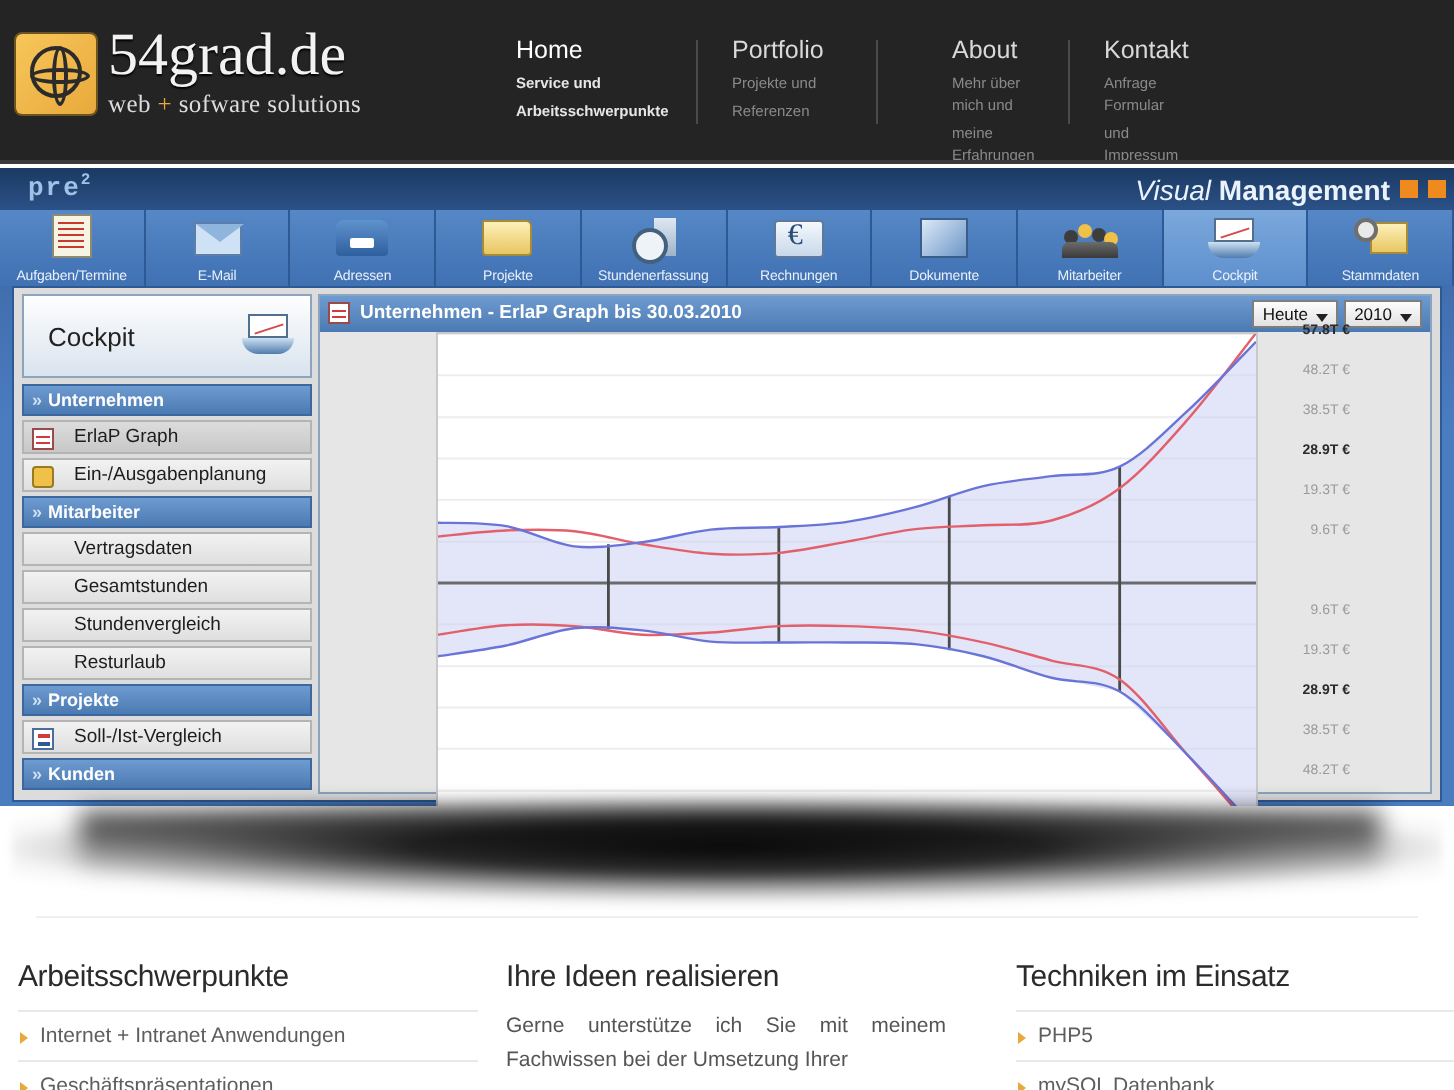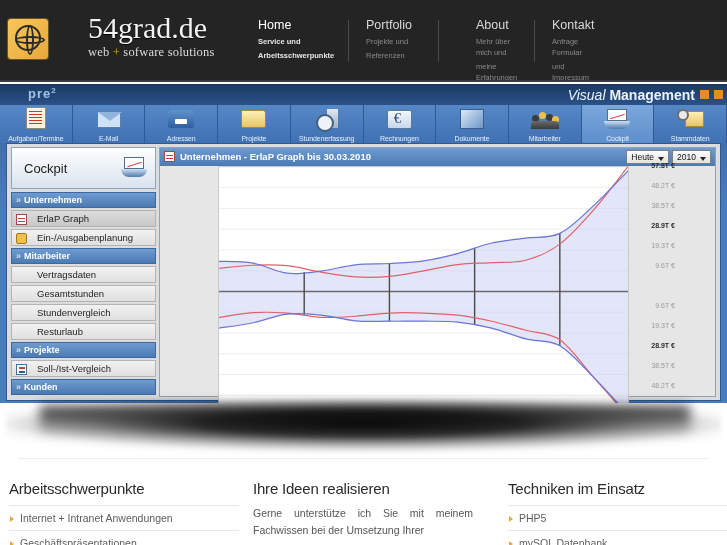--- a/index.html
+++ b/index.html
@@ -14,21 +14,21 @@
   
   .topbar {
     position: absolute; left: 0; top: 0; width: 727px; height: 82px;
     background: #242424;
   }
   .topbar:after {
     content: ""; position: absolute; left: 0; bottom: 0; width: 100%; height: 2px;
     background: #3a3a3a;
   }
   .logo-wrap {
-    position: absolute; left: 8px; top: 13px; display: flex; align-items: flex-end; gap: 34px;
+    position: absolute; left: 8px; top: 13px; display: flex; align-items: center;
   }
   .logo-mark {
     width: 40px; height: 40px; margin-top: 2px;
     background: linear-gradient(135deg,#f7c65a 0%, #e8a93c 100%);
     border-radius: 3px; position: relative; overflow: hidden;
     box-shadow: 0 0 0 1px #6b5420;
   }
   .logo-mark .globe {
     position: absolute; left: 7px; top: 6px; width: 26px; height: 26px;
     border: 2px solid #2b2b2b; border-radius: 50%;
@@ -78,22 +78,22 @@
   }
   .app-inner {
     position: absolute; left: 0; top: 0; width: 727px; height: 319px;
     background: linear-gradient(#39639e, #4a7cc0 40%, #4a7cc0 100%);
   }
   .app-titlebar {
     position: absolute; left: 0; top: 0; width: 727px; height: 21px;
     background: linear-gradient(#1b3a63, #2b5187);
   }
   .pre2 {
-    position: absolute; left: 28px; top: 2px;
-    font-family: Liberation Sans, sans-serif; font-size: 13px; font-weight: bold;
+    position: absolute; left: 14px; top: 2px;
+    font-family: Liberation Mono, monospace; font-size: 13px; font-weight: bold;
     color: #9fc2e8; letter-spacing: 1px;
   }
   .pre2 sup { font-size: 8px; }
   .vm {
     position: absolute; right: 32px; top: 3px; font-size: 14px; color: #eaf2fb;
     font-style: italic;
   }
   .vm b { font-style: normal; }
   .vm-sq {
     position: absolute; top: 6px; width: 9px; height: 9px; background: #ef8a1f;

